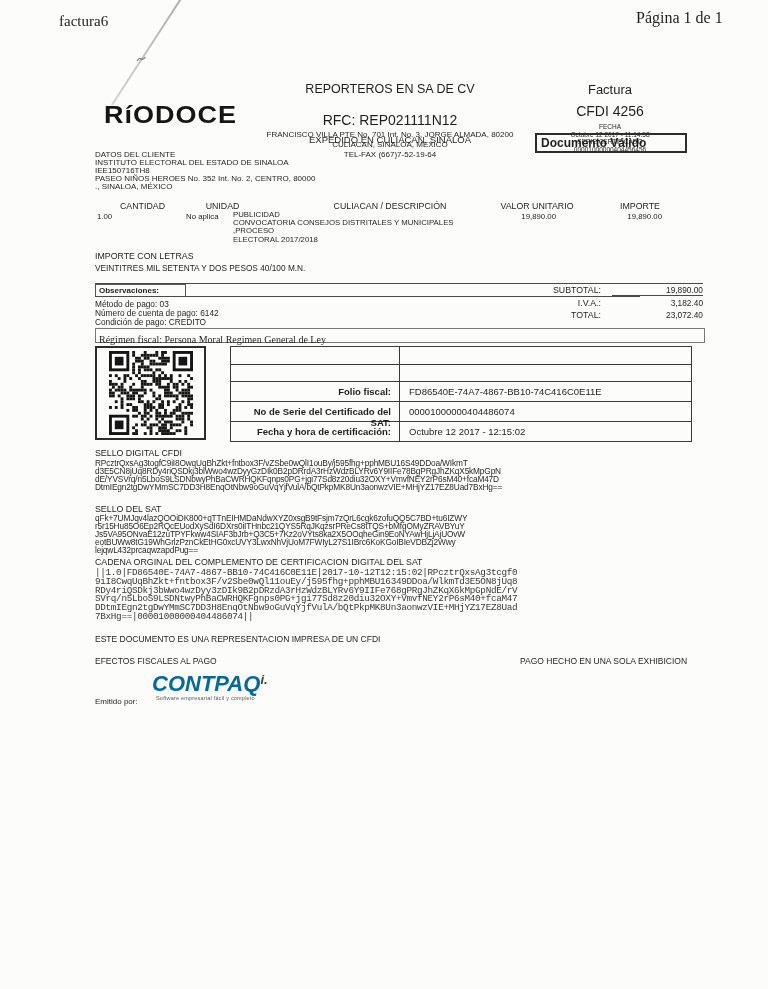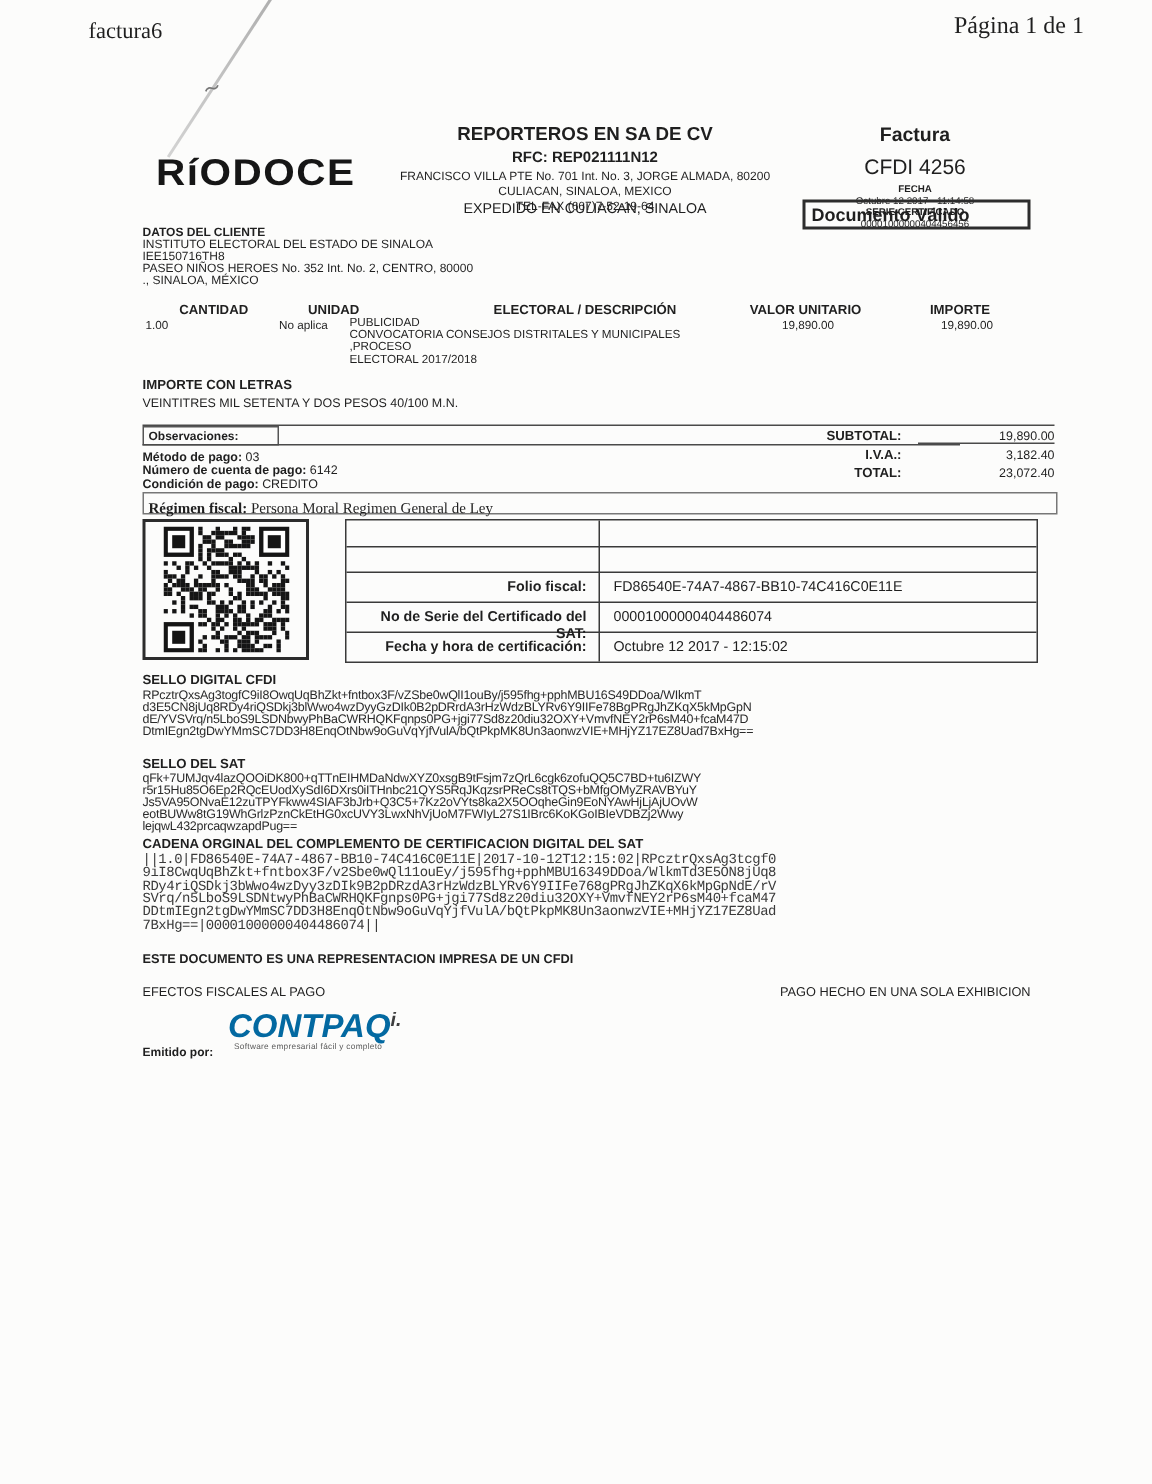--- a/index.html
+++ b/index.html
@@ -5,21 +5,21 @@
   html,body{margin:0;padding:0;}
   body{background:#e8e8e6;}
   .page{
     position:relative; width:768px; height:989px; margin:0 auto;
     background:#fcfcfb; overflow:hidden; color:#1f1f1f;
     font-family:"Liberation Sans", sans-serif;
   }
   .abs{position:absolute;}
   .serif{font-family:"Liberation Serif", serif;}
   .mono{font-family:"Liberation Mono", monospace;}
-  .b{font-weight:bold;}
+  .b{font-weight:normal;}
   .ctr{text-align:center;}
   .rt{text-align:right;}
   .prelines{white-space:pre-line;}
   .hline{position:absolute; height:1px; background:#4a4a4a;}
   
   .fold-line{position:absolute; left:183px; top:-6px; width:2px; height:132px;
     background:linear-gradient(#9a9a9a,#c9c9c9); transform-origin:top center; transform:rotate(33deg); opacity:.8;}
   .curl-mark{position:absolute; left:136px; top:52px; color:#777; font-size:11px; transform:rotate(-20deg);}
   
   .logo-text{font-size:27px; font-weight:800; letter-spacing:1px; color:#161616; transform:scaleY(.92); transform-origin:left top;}
@@ -48,21 +48,21 @@
   <div class="fold-line"></div>
   <div class="curl-mark">〜</div>
 
   <div class="abs serif" style="left:59px; top:13px; font-size:15px;">factura6</div>
   <div class="abs serif" style="left:636px; top:9px; font-size:16px;">Página 1 de 1</div>
 
   <div class="abs logo-text" style="left:104px; top:101px;">RíODOCE</div>
 
   <div class="abs ctr" style="left:245px; top:82px; width:290px;">
     <div class="b" style="font-size:12.5px;">REPORTEROS EN SA DE CV</div>
-    <div class="b" style="font-size:10px; margin-top:4px;">RFC: REP021111N12</div>
+    <div class="b" style="font-size:14px; margin-top:16px;">RFC: REP021111N12</div>
     <div class="h8" style="margin-top:2px;">FRANCISCO VILLA PTE No. 701 Int. No. 3, JORGE ALMADA, 80200</div>
     <div class="h8" style="margin-top:1px;">CULIACAN, SINALOA, MEXICO</div>
     <div class="h8" style="margin-top:1px;">TEL-FAX (667)7-52-19-64</div>
   </div>
   <div class="abs ctr" style="left:245px; top:134px; width:290px; font-size:9.5px;">EXPEDIDO EN CULIACAN, SINALOA</div>
 
   <div class="abs ctr" style="left:535px; top:82px; width:150px;">
     <div class="b" style="font-size:13px;">Factura</div>
     <div style="font-size:14px; margin-top:6px;">CFDI 4256</div>
     <div class="tiny b" style="margin-top:4px;">FECHA</div>
@@ -75,21 +75,21 @@
   <div class="abs" style="left:95px; top:151px; width:420px; font-size:8px; line-height:8px;">
     <div class="b">DATOS DEL CLIENTE</div>
     <div>INSTITUTO ELECTORAL DEL ESTADO DE SINALOA</div>
     <div>IEE150716TH8</div>
     <div>PASEO NIÑOS HEROES No. 352 Int. No. 2, CENTRO, 80000</div>
     <div>., SINALOA, MÉXICO</div>
   </div>
 
   <div class="abs b ctr" style="left:100px; top:201px; width:85px; font-size:8.8px;">CANTIDAD</div>
   <div class="abs b ctr" style="left:185px; top:201px; width:75px; font-size:8.8px;">UNIDAD</div>
-  <div class="abs b ctr" style="left:300px; top:201px; width:180px; font-size:8.8px;">ELECTORAL / DESCRIPCIÓN</div>
+  <div class="abs b ctr" style="left:300px; top:201px; width:180px; font-size:8.8px;">CULIACAN / DESCRIPCIÓN</div>
   <div class="abs b ctr" style="left:480px; top:201px; width:114px; font-size:8.8px;">VALOR UNITARIO</div>
   <div class="abs b ctr" style="left:600px; top:201px; width:80px; font-size:8.8px;">IMPORTE</div>
 
   <div>
     <div class="abs" style="left:97px; top:212px; font-size:7.8px;">1.00</div>
     <div class="abs" style="left:186px; top:212px; font-size:7.8px;">No aplica</div>
     <div class="abs prelines" style="left:233px; top:211px; width:240px; font-size:7.8px; line-height:8.2px;">PUBLICIDAD
 CONVOCATORIA CONSEJOS DISTRITALES Y MUNICIPALES ,PROCESO
 ELECTORAL 2017/2018</div>
     <div class="abs rt" style="left:460px; top:212px; width:96px; font-size:7.8px;">19,890.00</div>

